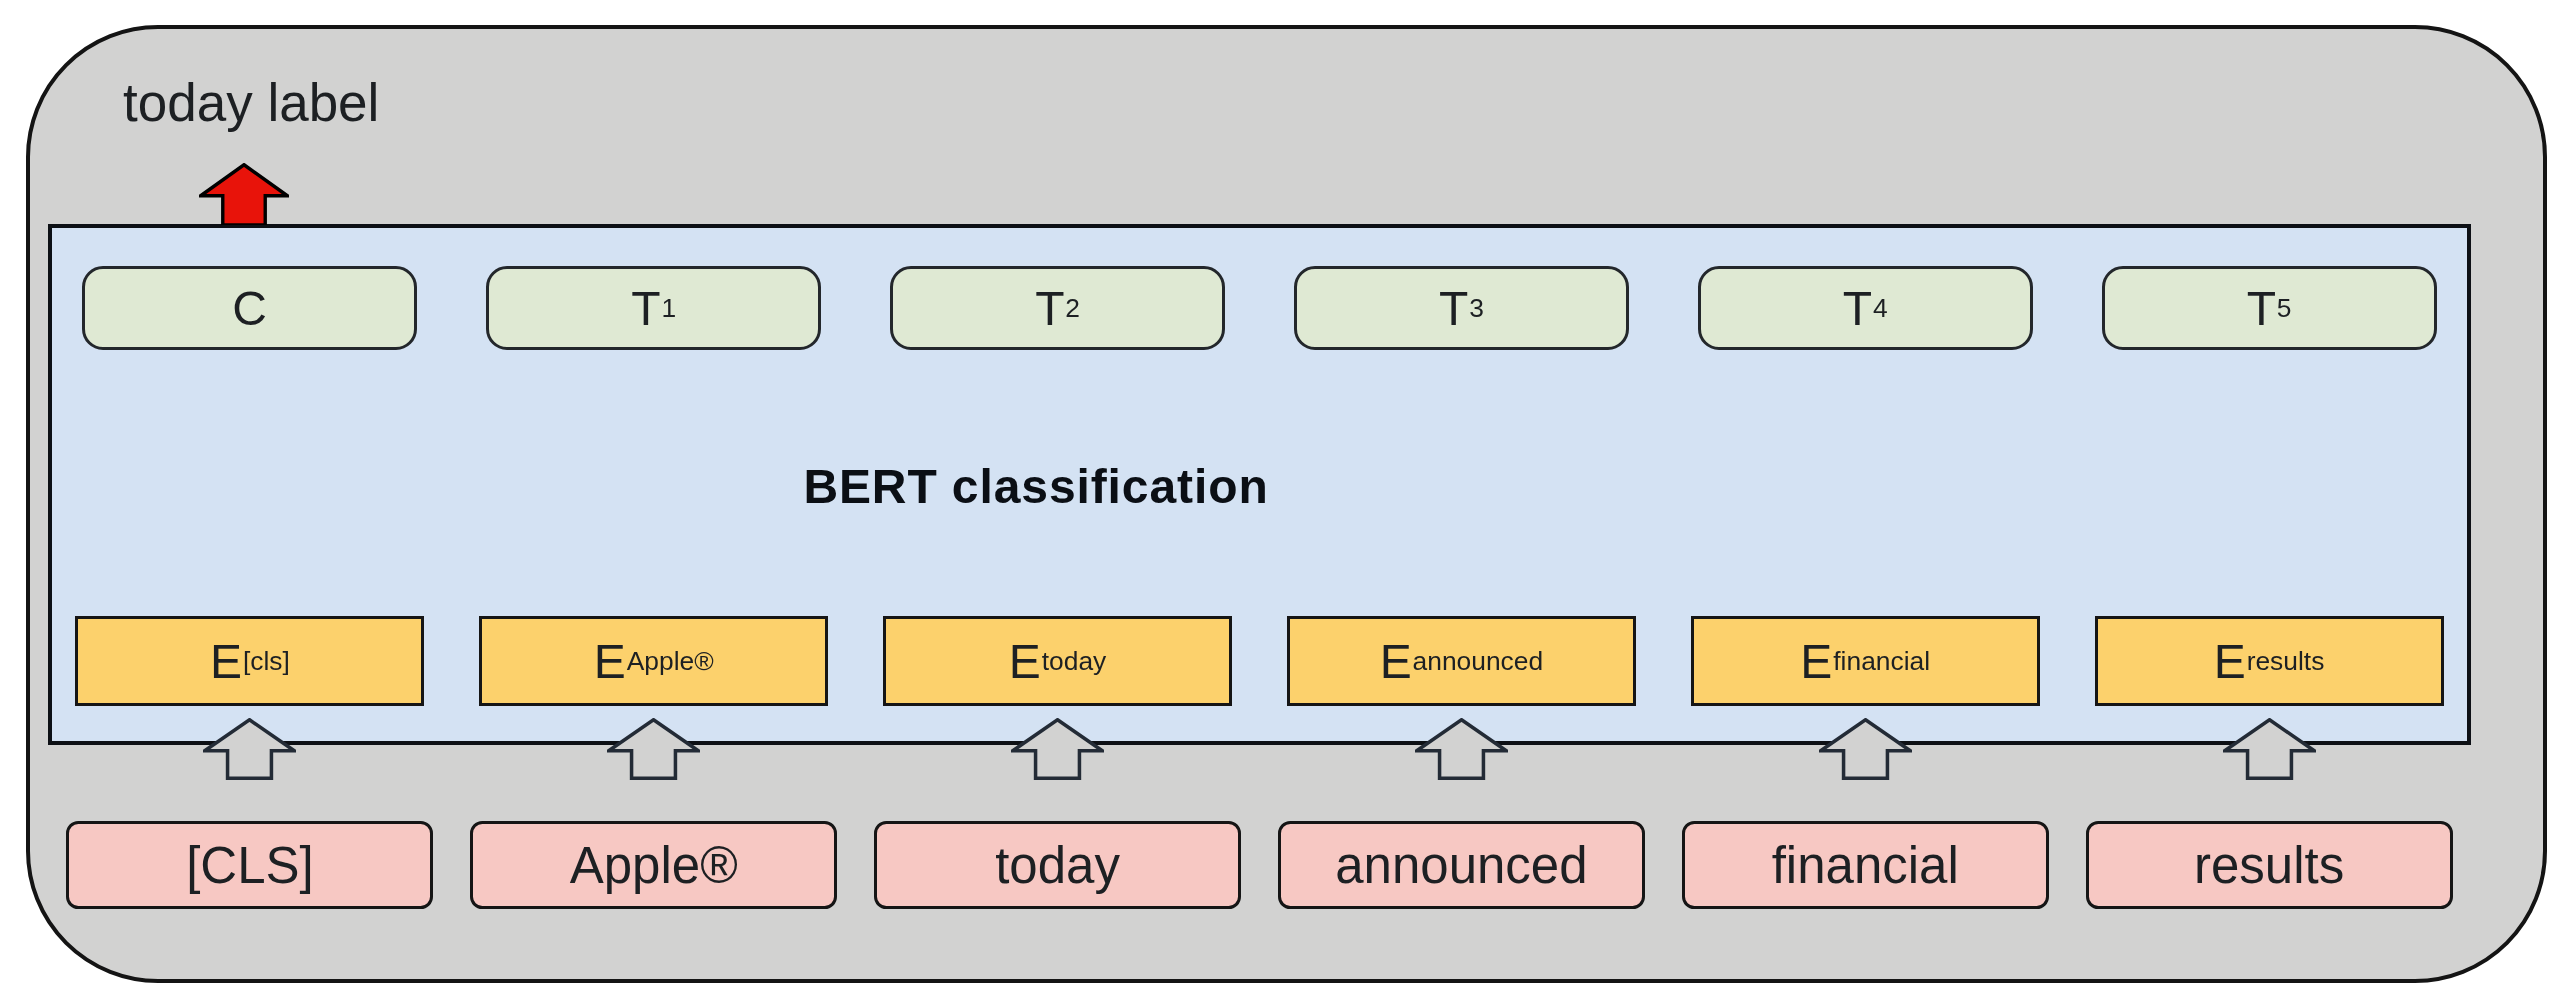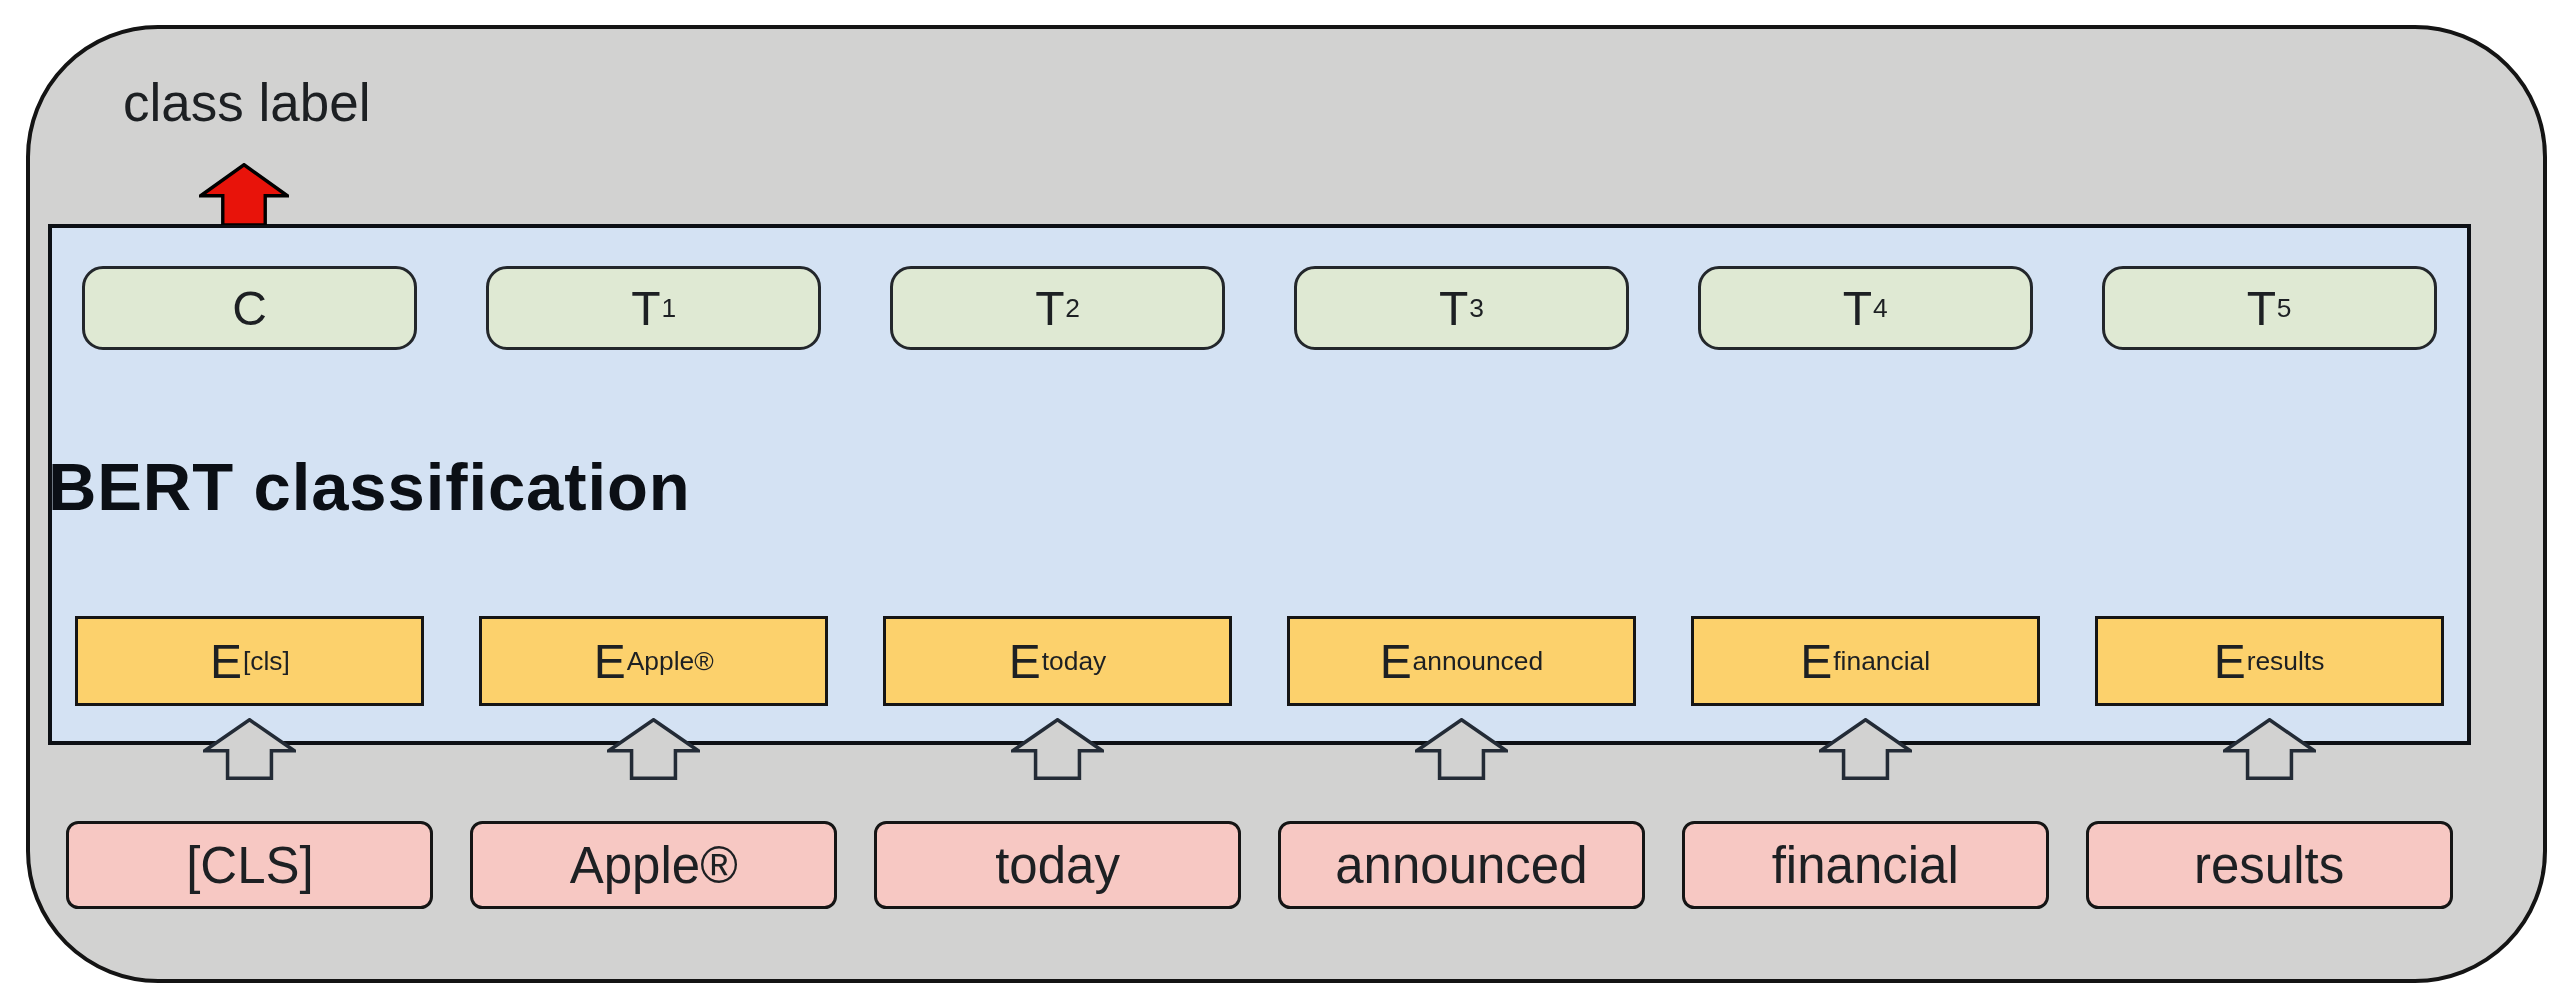--- a/index.html
+++ b/index.html
@@ -46,21 +46,22 @@
     width: 2423px; height: 521px;
     box-sizing: border-box;
     background: var(--bg-model, #d4e2f3);
     border: 4.4px solid var(--border-model, #0d1015);
     z-index: 1;
   }
   .model-title {
     position: absolute;
     left: 48px; top: 451px;
     width: 1976px;
-    font-size: 67px;
+    text-align: center;
+    font-size: 48px;
     line-height: 71px;
     font-weight: bold;
     color: var(--title, #0b0f15);
     z-index: 2;
     letter-spacing: 0.9px;
   }
   .grid-row {
     position: absolute;
     left: 48px;
     width: 2423px;
@@ -122,21 +123,21 @@
     stroke-width: 4;
   }
 </style>
 </head>
 <body>
 
 <div class="canvas">
 
   <div class="outer-frame"></div>
 
-  <div class="class-label">class label</div>
+  <div class="class-label">today label</div>
 
   <svg class="class-arrow" viewBox="0 0 106 70" preserveAspectRatio="none">
     <polygon class="arrow-shape-red" points="53,2 104,37 78,37 78,70 28,70 28,37 2,37"></polygon>
   </svg>
 
   <div class="model-box"></div>
 
   <div class="model-title">BERT classification</div>
 
   <div class="grid-row outputs-row">

